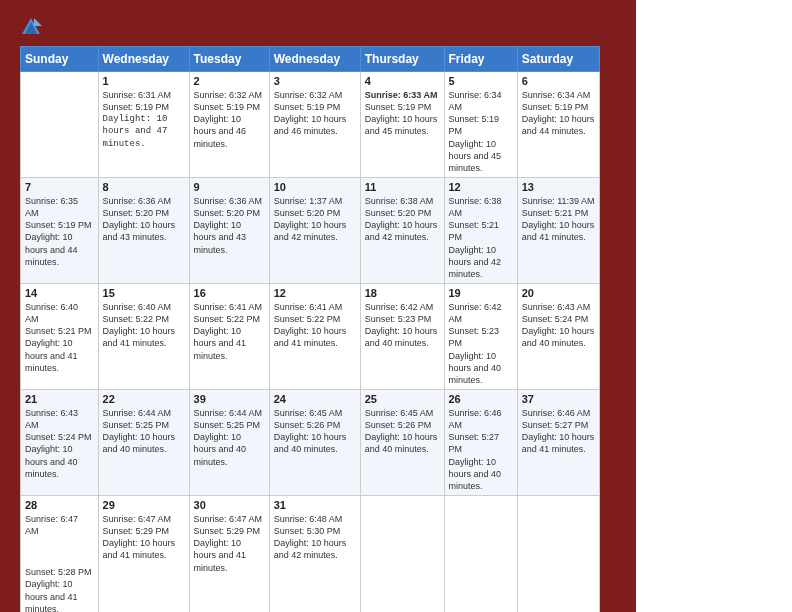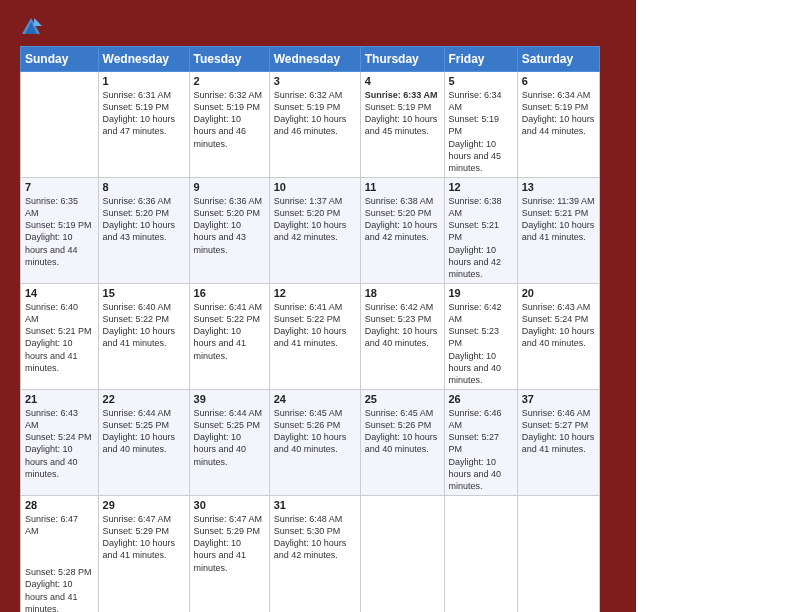--- a/index.html
+++ b/index.html
@@ -126,21 +126,21 @@
         </tr>
     </thead>
     <tbody id="calendar-body">
     <tr>
           <td class="empty-cell"></td>
           <td>
             <span class="day-number">1</span>
             <div class="day-info">
               <span style="display: block;">Sunrise: 6:31 AM</span>
               <span style="display: block;">Sunset: 5:19 PM</span>
-              <span style="display: block;">Daylight: 10 hours and 47 minutes.</span>
+              <span style="display: block; font-family: Liberation Mono, monospace;">Daylight: 10 hours and 47 minutes.</span>
             </div>
           </td>
           <td>
             <span class="day-number">2</span>
             <div class="day-info">
               <span style="display: block;">Sunrise: 6:32 AM</span>
               <span style="display: block;">Sunset: 5:19 PM</span>
               <span style="display: block;">Daylight: 10 hours and 46 minutes.</span>
             </div>
           </td>

